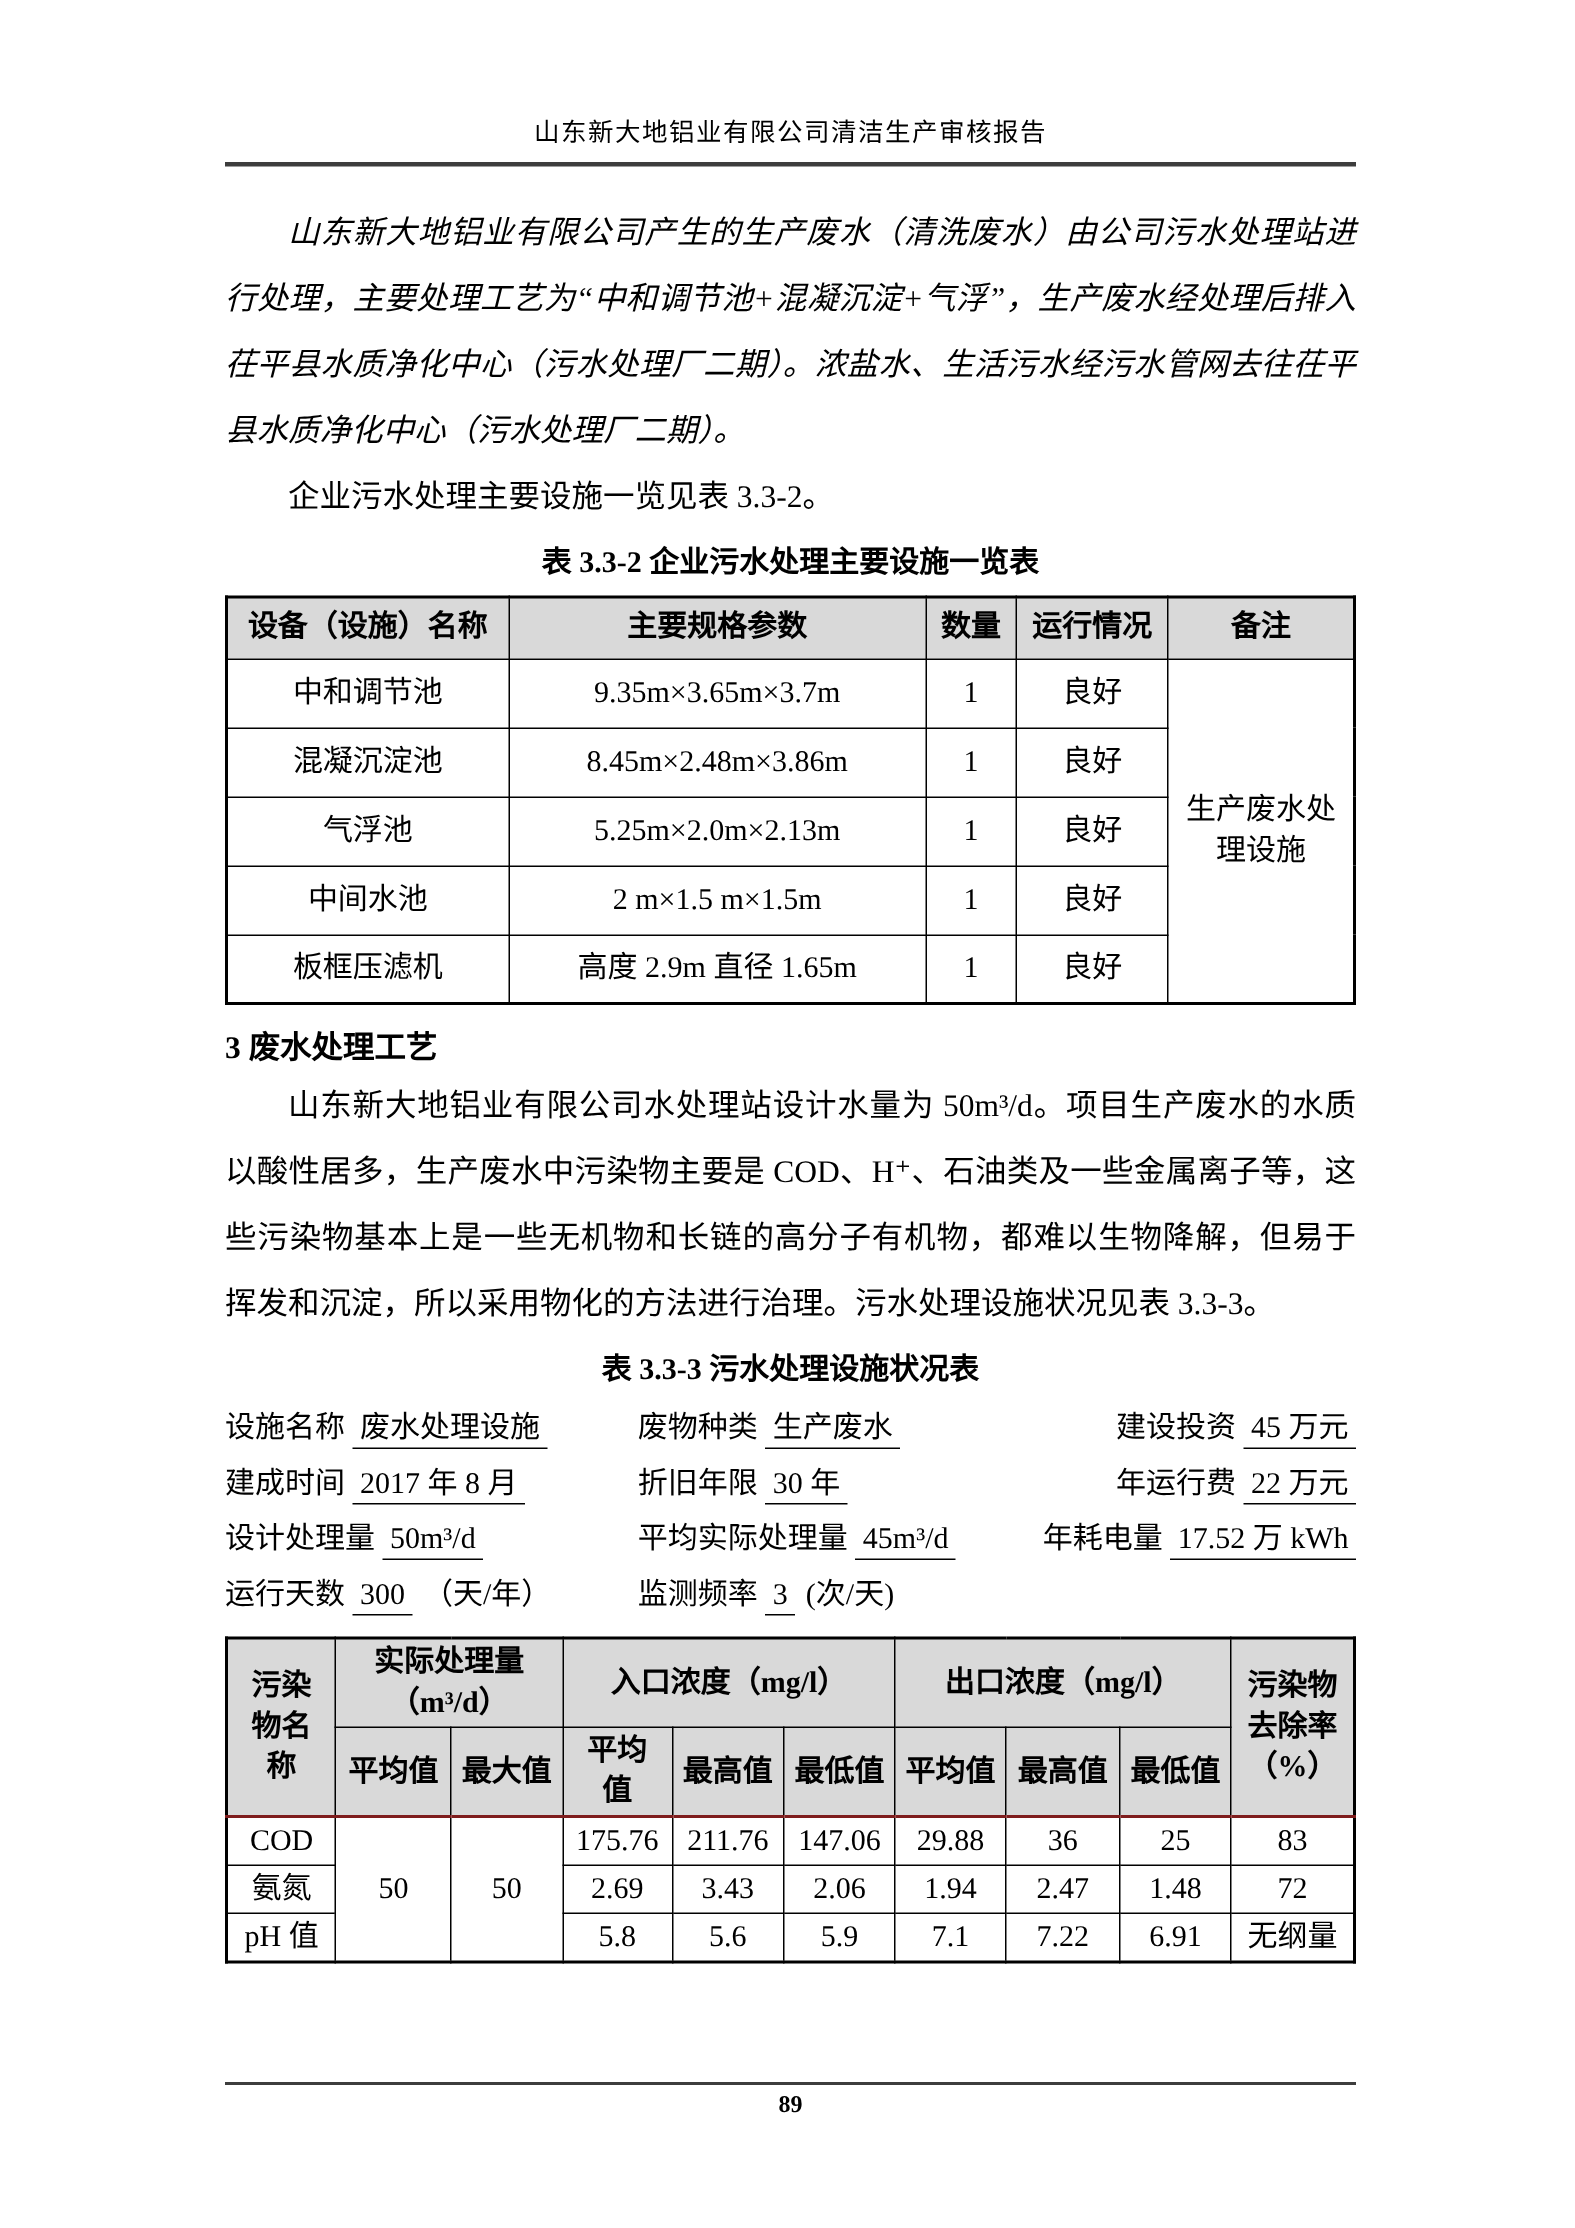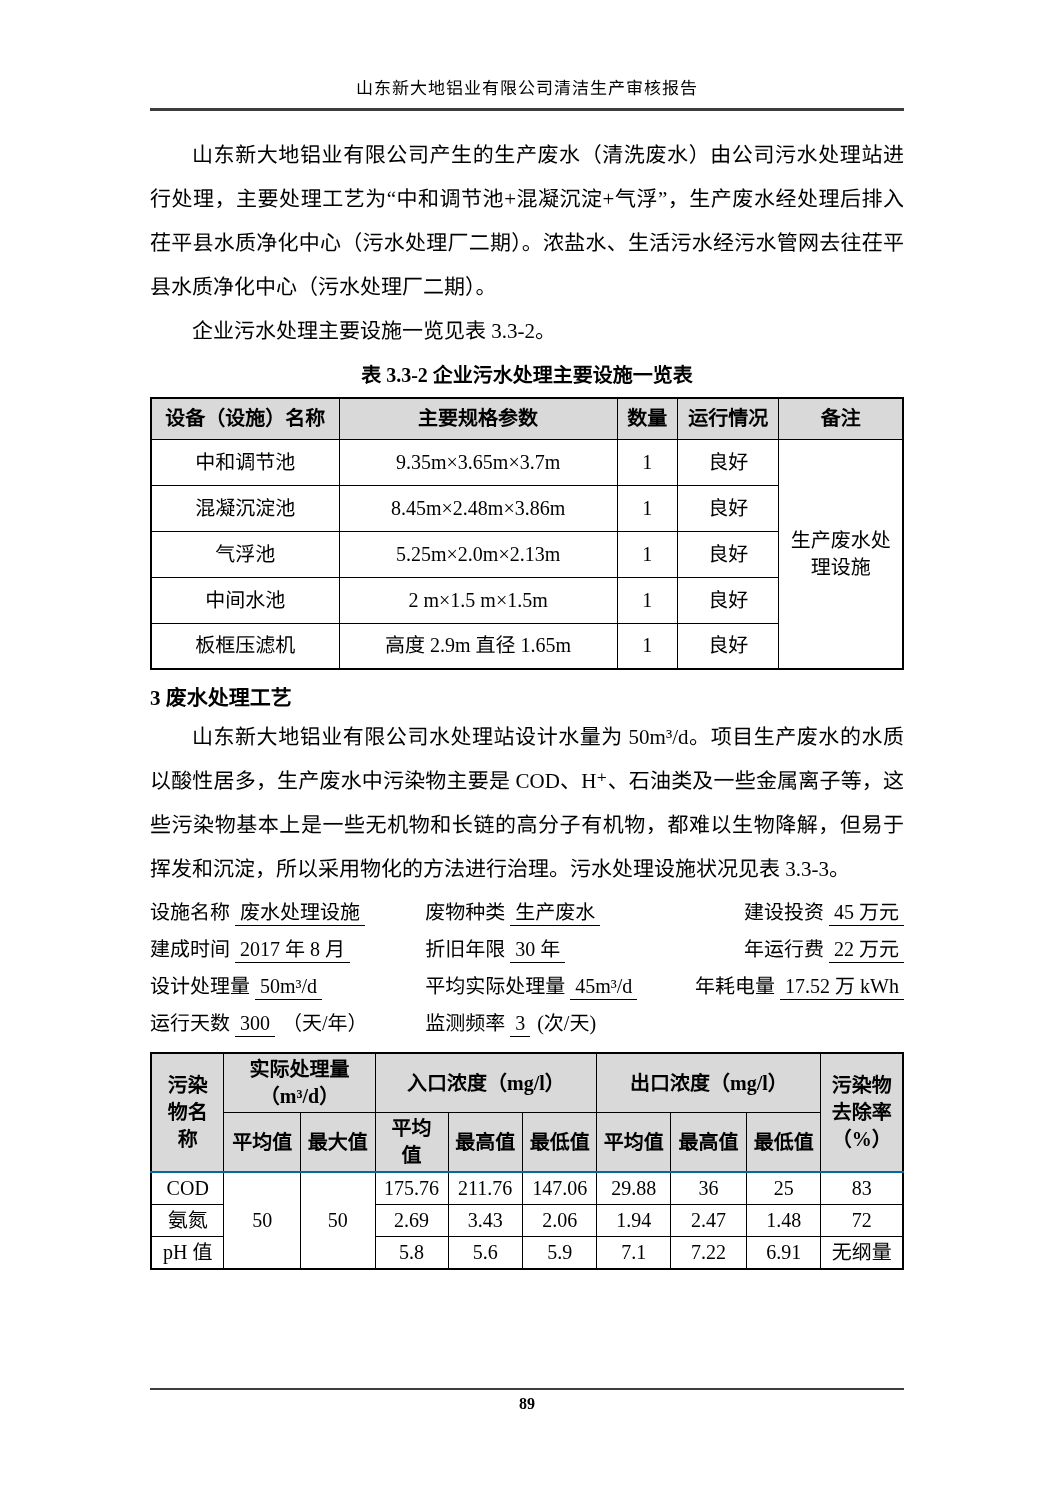--- a/index.html
+++ b/index.html
@@ -23,21 +23,21 @@
   .doc-header .hdr-title { font-size: 17px; line-height: 22px; letter-spacing: 1px; }
 
   .content { margin: 0 146px 0 150px; }
 
   .body-p {
     font-size: 21px;
     line-height: 44px;
     text-align: justify;
     text-indent: 2em;
   }
-  .p-first { margin-top: 22px; }
+  .p-first { margin-top: 22px; font-style: italic; }
 
   .tbl-title {
     text-align: center;
     font-weight: bold;
     font-size: 20px;
     margin: 9px 0 9px;
     line-height: 26px;
   }
 
   table.tbl {
@@ -68,21 +68,21 @@
   .fc3 { margin-left: auto; text-align: right; white-space: nowrap; }
   .u { border-bottom: 1px solid #000; padding: 0 5px 2px; }
   .form-suffix { padding-left: 2px; }
 
   .tbl2 th { line-height: 26px; padding: 2px 4px; }
   .tbl2 .hrow1 th { height: 56px; }
   .tbl2 .hrow2 th { height: 36px; }
   .tbl2 td { height: 31px; line-height: 24px; }
   .tbl2 .th-pollutant { padding: 14px 12px; }
   .tbl2 .th-removal { padding: 0 8px; }
-  .tbl2 tbody tr:first-child td { border-top: 2px solid #0369a1; }
+  .tbl2 tbody tr:first-child td { border-top: 2px solid #7f1d1d; }
 
   .footer {
     position: absolute;
     left: 150px;
     right: 146px;
     top: 1372px;
     border-top: 2px solid #3d3d3d;
     text-align: center;
     padding-top: 5px;
   }
@@ -153,20 +153,21 @@
           <td>1</td>
           <td>良好</td>
         </tr>
       </tbody>
     </table>
 
     <div class="sec-heading">3 废水处理工艺</div>
 
     <p class="body-p">山东新大地铝业有限公司水处理站设计水量为 50m³/d。项目生产废水的水质以酸性居多，生产废水中污染物主要是 COD、H⁺、石油类及一些金属离子等，这些污染物基本上是一些无机物和长链的高分子有机物，都难以生物降解，但易于挥发和沉淀，所以采用物化的方法进行治理。污水处理设施状况见表 3.3-3。</p>
 
+    <div class="tbl-title">表 3.3-3 污水处理设施状况表</div>
 
     <div class="form">
       <div class="form-row">
         <div class="fc1">
           <span>设施名称</span>
           <span class="u">废水处理设施</span>
         </div>
         <div class="fc2">
           <span>废物种类</span>
           <span class="u">生产废水</span>

